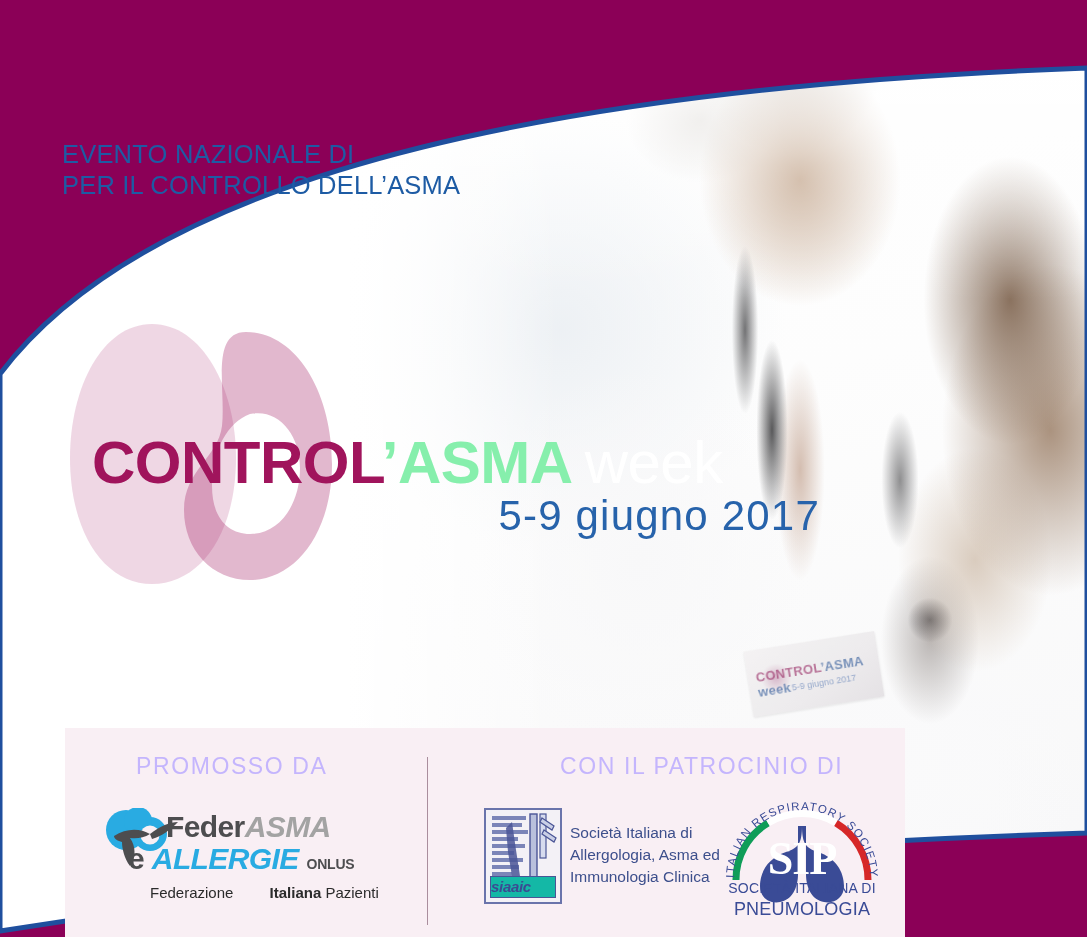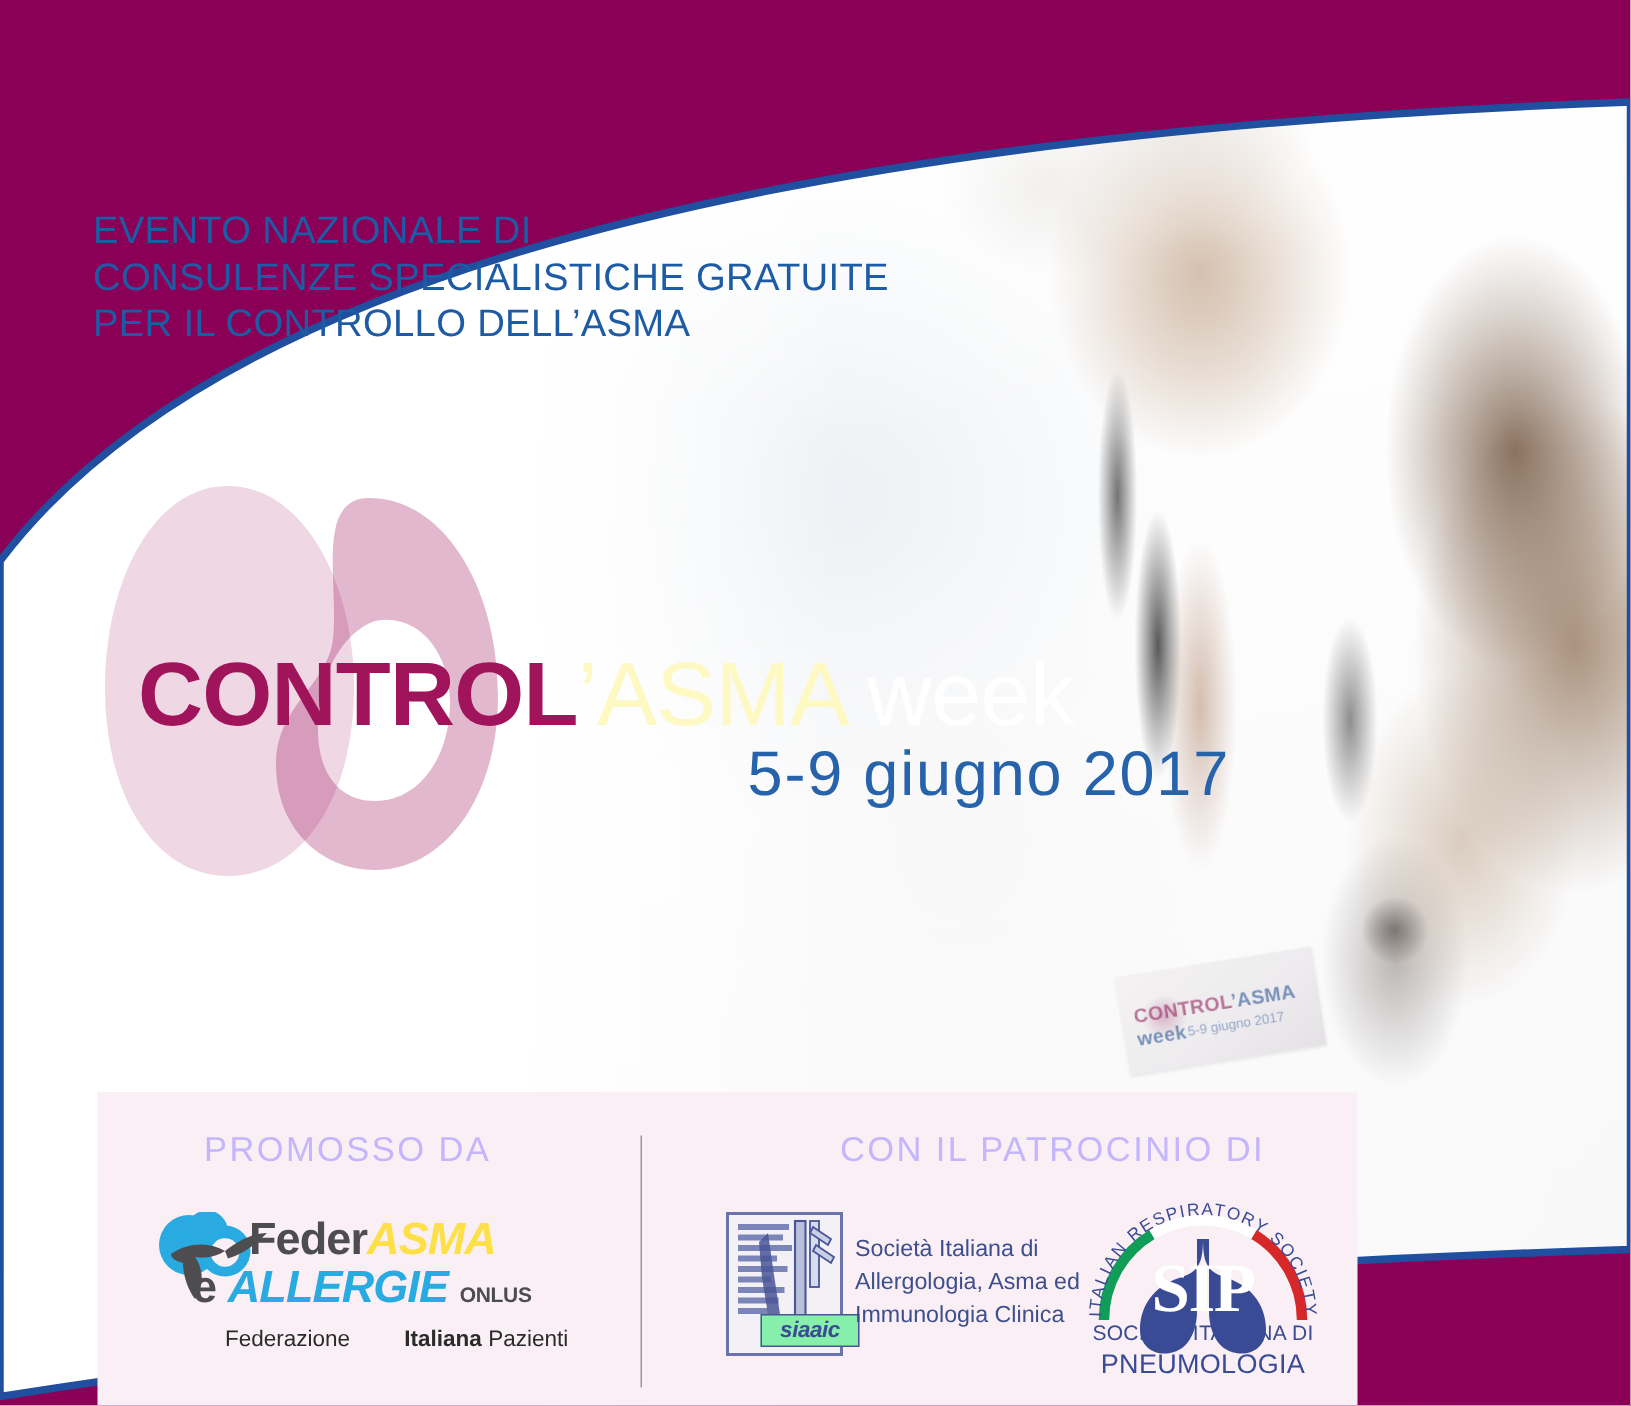--- a/index.html
+++ b/index.html
@@ -77,21 +77,21 @@
   
   .lungs{position:absolute;left:60px;top:318px;width:290px;height:272px;}
 
   
   .logo{position:absolute;left:92px;top:430px;width:760px;height:120px;}
   .logo-line1{
     position:absolute;left:0;top:0;white-space:nowrap;
     font-size:60px;line-height:66px;letter-spacing:-0.5px;
   }
   .lg-control{color:#a0145c;font-weight:700;}
-  .lg-lasma{color:#fef9c3;font-weight:400;}
+  .lg-lasma{color:#86efac;font-weight:700;}
   .lg-week{color:#ffffff;font-weight:300;margin-left:12px;}
   .logo-line2{
     position:absolute;right:32px;top:62px;white-space:nowrap;
     font-size:42px;line-height:48px;color:#2763ab;font-weight:300;letter-spacing:1.2px;
   }
 
   
   .footer{
     position:absolute;left:65px;top:728px;width:840px;height:209px;
     background:#f9eff4;
@@ -105,34 +105,34 @@
     font-weight:400;white-space:nowrap;
   }
   #promosso-title{left:136px;top:753px;}
   #patrocinio-title{left:560px;top:753px;}
 
   
   .federasma{position:absolute;left:100px;top:806px;width:255px;height:100px;}
   .fa-bird-wrap{position:absolute;left:0;top:2px;width:84px;height:60px;}
   .fa-text{position:absolute;left:66px;top:4px;white-space:nowrap;}
   .fa-l1{font-size:30px;font-weight:700;color:#4d4d4f;letter-spacing:-.6px;}
-  .fa-l1 em{font-style:italic;color:#fde047;}
+  .fa-l1 em{font-style:italic;color:#a3a3a3;}
   .fa-l2{position:absolute;left:28px;top:36px;white-space:nowrap;font-size:30px;font-weight:700;color:#4d4d4f;letter-spacing:-.6px;}
   .fa-l2 em{font-style:italic;color:#29abe2;}
   .fa-onlus{font-size:14px;font-weight:700;color:#4d4d4f;letter-spacing:-.2px;font-style:normal;}
   .fa-sub{position:absolute;left:50px;top:78px;white-space:nowrap;font-size:15px;color:#2b2b2b;font-weight:400;}
   .fa-sub b{font-weight:700;padding-left:32px;}
 
   
   .siaaic{position:absolute;left:484px;top:808px;width:215px;height:94px;}
   .siaaic-mark{position:absolute;left:0;top:0;width:74px;height:92px;border:2px solid #6a74ab;background:#f3f1f6;}
   .siaaic-word{
-    position:absolute;left:21px;bottom:4px;width:64px;height:20px;
-    background:#86efac;border:1.5px solid #4a5596;color:#3b4a92;
-    font-size:15px;font-weight:700;font-style:italic;text-align:center;line-height:19px;letter-spacing:-.3px;
+    position:absolute;left:4px;bottom:4px;width:64px;height:20px;
+    background:#14b8a6;border:1.5px solid #4a5596;color:#3b4a92;
+    font-size:15px;font-weight:700;font-style:italic;line-height:19px;letter-spacing:-.3px;
   }
   .siaaic-text{
     position:absolute;left:86px;top:14px;white-space:nowrap;
     color:#3d4f8c;font-size:15.5px;line-height:22px;
   }
 
   
   .sip{position:absolute;left:718px;top:792px;width:168px;height:132px;}
   .sip-caption{
     position:absolute;left:0;top:88px;width:168px;text-align:center;
@@ -173,21 +173,20 @@
       </mask>
     </defs>
 
     <rect x="0" y="0" width="1087" height="937" fill="#8b0057" mask="url(#frameMask)"></rect>
 
     <use href="#innerWindow" fill="none" stroke="#1f4f9e" stroke-width="5"></use>
   </svg>
 
   <div class="headline">
     <div>EVENTO NAZIONALE DI</div>
-    <div>CONSULENZE SPECIALISTICHE GRATUITE</div>
     <div>PER IL CONTROLLO DELL’ASMA</div>
   </div>
 
   <svg class="lungs" viewBox="0 0 290 272">
     <path d="M92 6 C142 6 176 70 176 140 C176 216 140 266 92 266
              C 44 266 10 214 10 140 C10 70 42 6 92 6 Z" fill="#a0145c" opacity="0.17"></path>
     <path d="M186 14 C236 14 272 74 272 146 C272 214 236 262 190 262
              C 152 262 124 232 124 192 C124 152 158 140 162 108
              C166 72 150 14 186 14 Z
              M 190 96 C 168 104 152 132 152 168 C152 200 168 216 190 216

